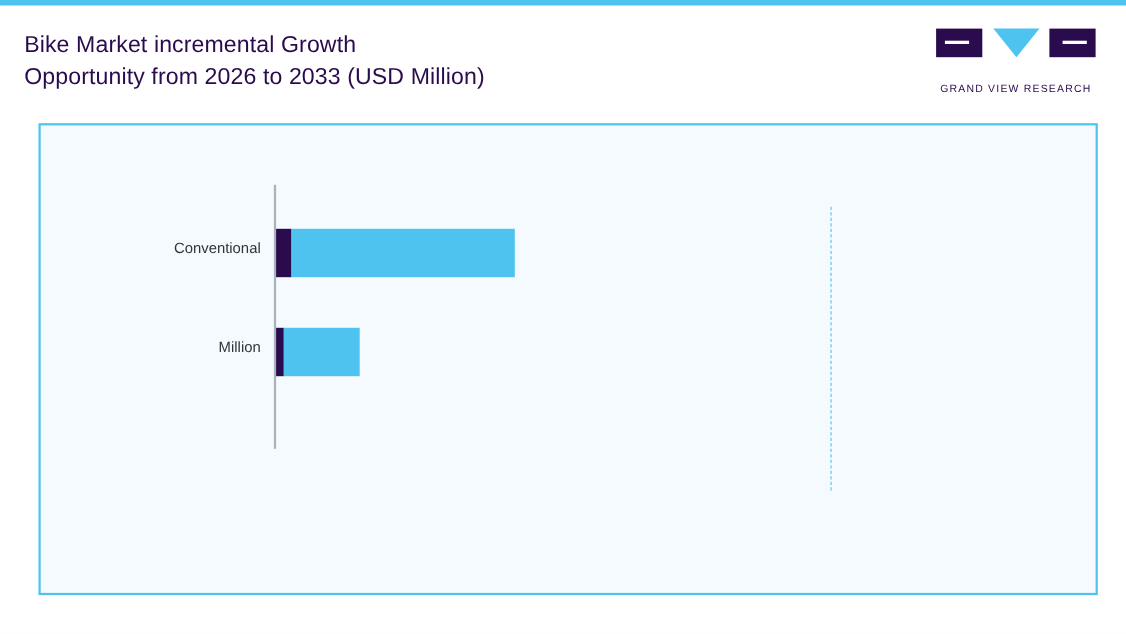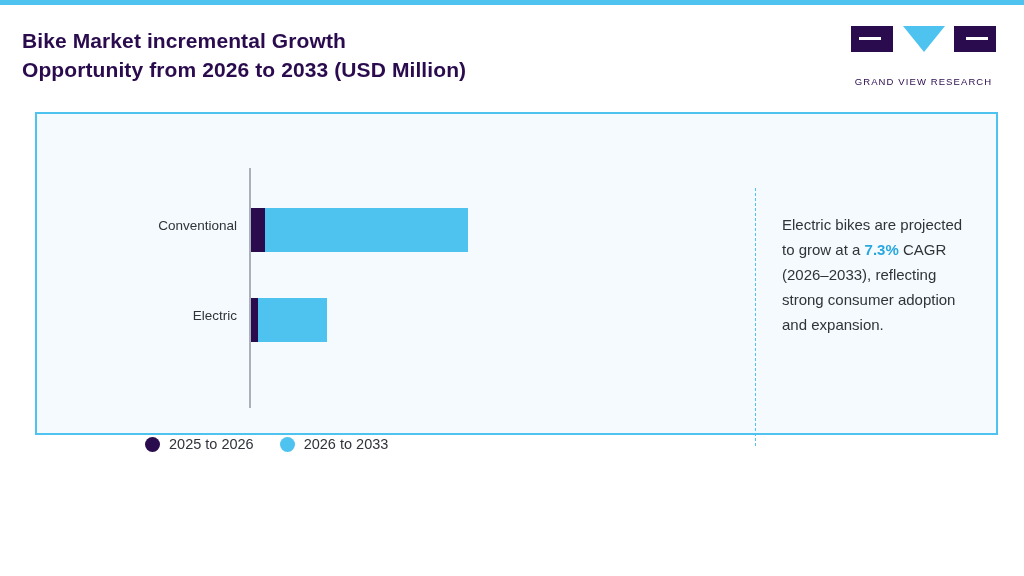--- a/index.html
+++ b/index.html
@@ -26,21 +26,21 @@
     background: #4ec3f0;
   }
   .header {
     position: absolute;
     left: 22px;
     top: 26px;
     width: 740px;
   }
   .header-title {
     font-size: 21px;
-    font-weight: bold;
+    font-weight: normal;
     color: #2a0b4e;
     line-height: 29px;
     letter-spacing: 0.1px;
     white-space: pre-line;
   }
   .logo {
     position: absolute;
     right: 28px;
     top: 26px;
     width: 145px;
@@ -88,21 +88,21 @@
     font-size: 9.5px;
     letter-spacing: 1.1px;
     color: #2a0b4e;
     font-weight: normal;
   }
   .panel {
     position: absolute;
     left: 35px;
     top: 112px;
     width: 963px;
-    height: 323px;
+    height: 429px;
     border: 2px solid #4ec3f0;
     background: #f4fafd;
     box-sizing: border-box;
   }
   
   .chart {
     position: absolute;
     left: 0;
     top: 0;
     width: 500px;
@@ -224,40 +224,27 @@
 
       <div class="cat-wrap" style="top:104px;">
         <div class="cat-label">Conventional</div>
       </div>
       <div class="bar-row" style="top:94px;">
         <div class="seg-a" style="width:14px;"></div>
         <div class="seg-b" style="width:203px;"></div>
       </div>
 
       <div class="cat-wrap" style="top:194px;">
-        <div class="cat-label">Electric</div>
+        <div class="cat-label">Million</div>
       </div>
       <div class="bar-row" style="top:184px;">
         <div class="seg-a" style="width:7px;"></div>
         <div class="seg-b" style="width:69px;"></div>
       </div>
 
-      <div class="legend">
-        <div class="legend-item">
-          <span class="legend-dot" style="background:#2a0b4e;"></span>
-          <span class="legend-label">2025 to 2026</span>
-        </div>
-        <div class="legend-item">
-          <span class="legend-dot" style="background:#4ec3f0;"></span>
-          <span class="legend-label">2026 to 2033</span>
-        </div>
-      </div>
     </div>
 
 
     <div class="divider"></div>
 
-    <div class="note note-2">
-      <span>Electric bikes are projected to grow at a</span> <span class="hl">7.3%</span> <span>CAGR (2026–2033), reflecting strong consumer adoption and expansion.</span>
-    </div>
 
   </div>
 </div>
 
 </body></html>

